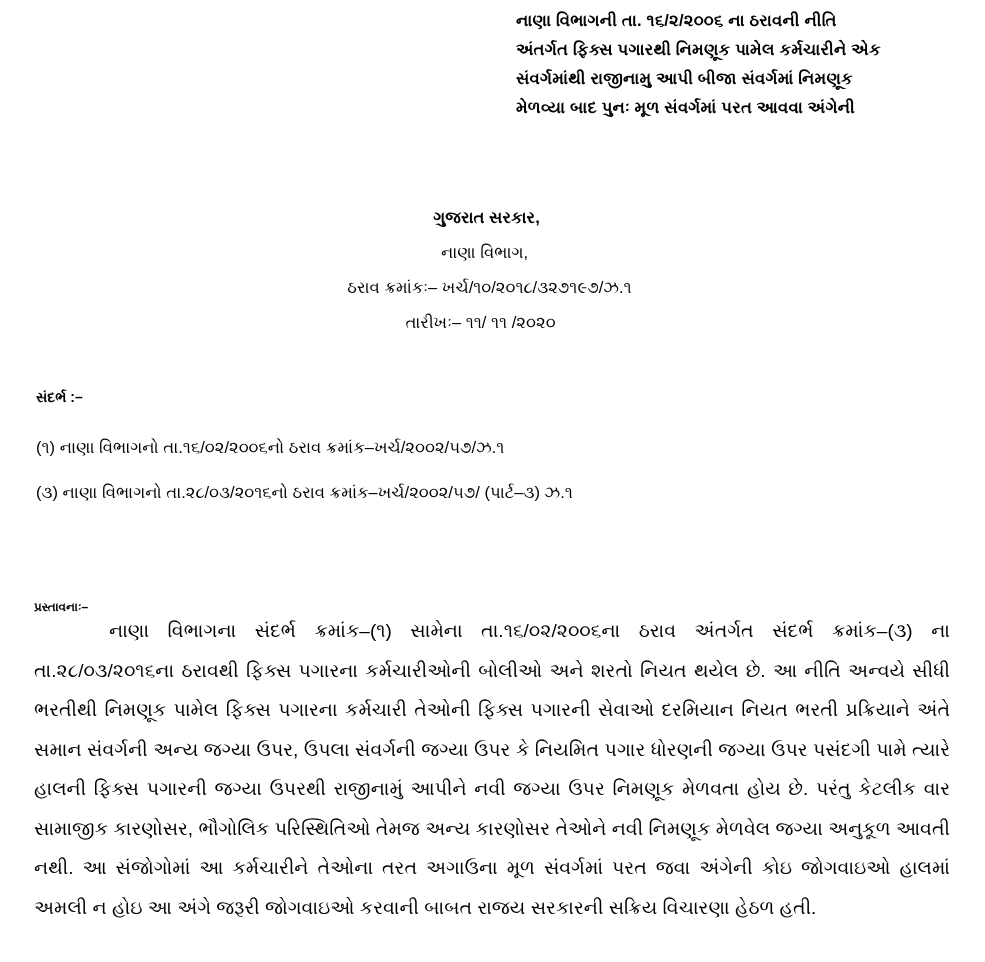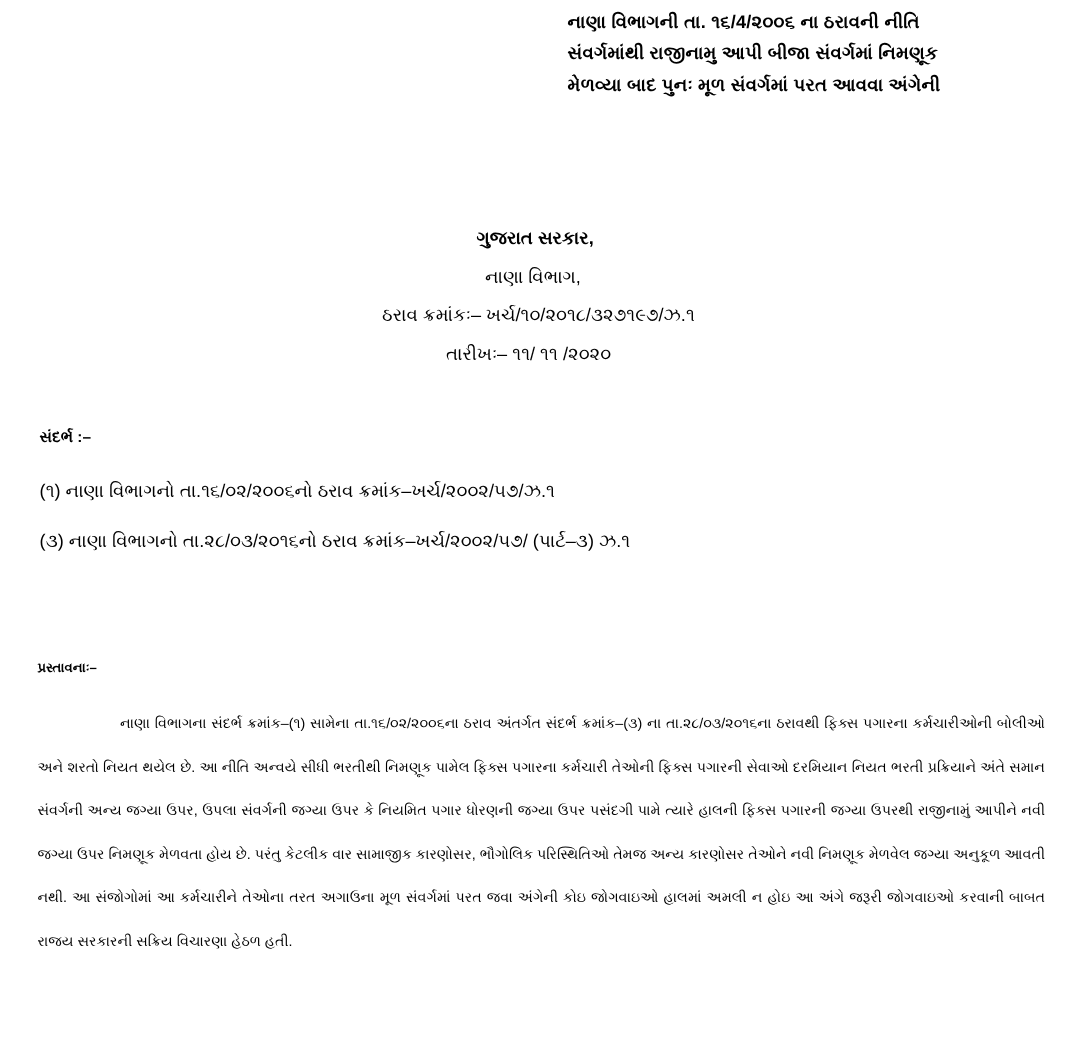--- a/index.html
+++ b/index.html
@@ -85,39 +85,40 @@
   .preamble-heading {
     position: absolute;
     left: 34px;
     top: 600px;
     font-size: 12px;
     font-weight: bold;
   }
   .preamble-body {
     position: absolute;
     left: 34px;
-    top: 638px;
+    top: 611px;
     width: 916px;
-    font-size: 13px;
+    font-size: 19px;
     line-height: 39.5px;
     text-align: justify;
     text-justify: inter-word;
   }
   .preamble-body p {
     margin: 0;
     text-indent: 75px;
   }
 </style>
 </head>
 <body>
 
 <div class="page">
 
   <div class="subject-block">
-    <div>નાણા વિભાગની તા. ૧૬/4/૨૦૦૬ ના ઠરાવની નીતિ</div>
+    <div>નાણા વિભાગની તા. ૧૬/૨/૨૦૦૬ ના ઠરાવની નીતિ</div>
+    <div>અંતર્ગત ફિક્સ પગારથી નિમણૂક પામેલ કર્મચારીને એક</div>
     <div>સંવર્ગમાંથી રાજીનામુ આપી બીજા સંવર્ગમાં નિમણૂક</div>
     <div>મેળવ્યા બાદ પુનઃ મૂળ સંવર્ગમાં પરત આવવા અંગેની</div>
   </div>
 
   <div class="gov-block">
     <div class="gov-line shift-l1">ગુજરાત સરકાર,</div>
     <div class="gov-line normal shift-l2">નાણા વિભાગ,</div>
     <div class="gov-line normal shift-l3">ઠરાવ ક્રમાંકઃ– ખર્ચ/૧૦/૨૦૧૮/૩૨૭૧૯૭/ઝ.૧</div>
     <div class="gov-line normal shift-l5">તારીખઃ–  ૧૧/ ૧૧ /૨૦૨૦</div>
   </div>

